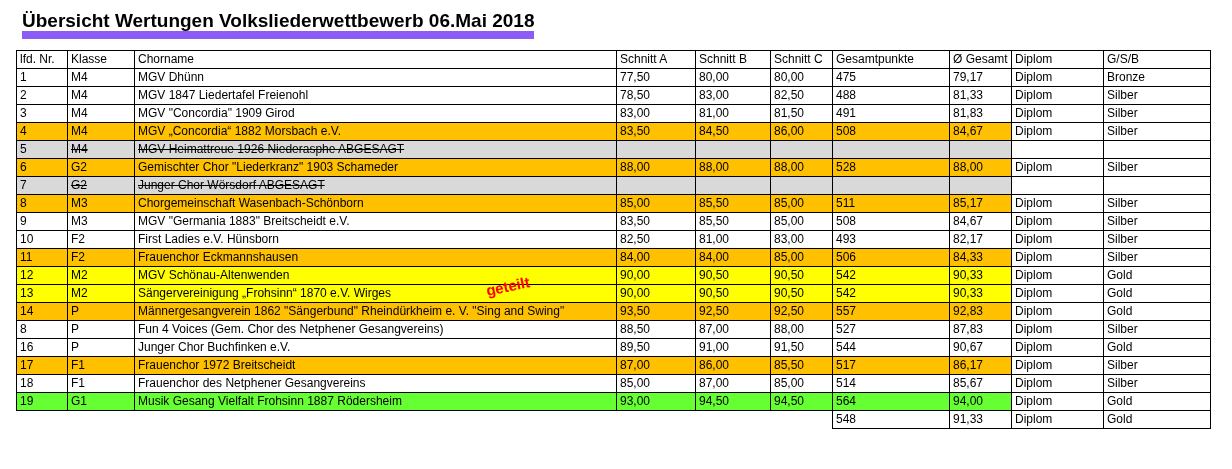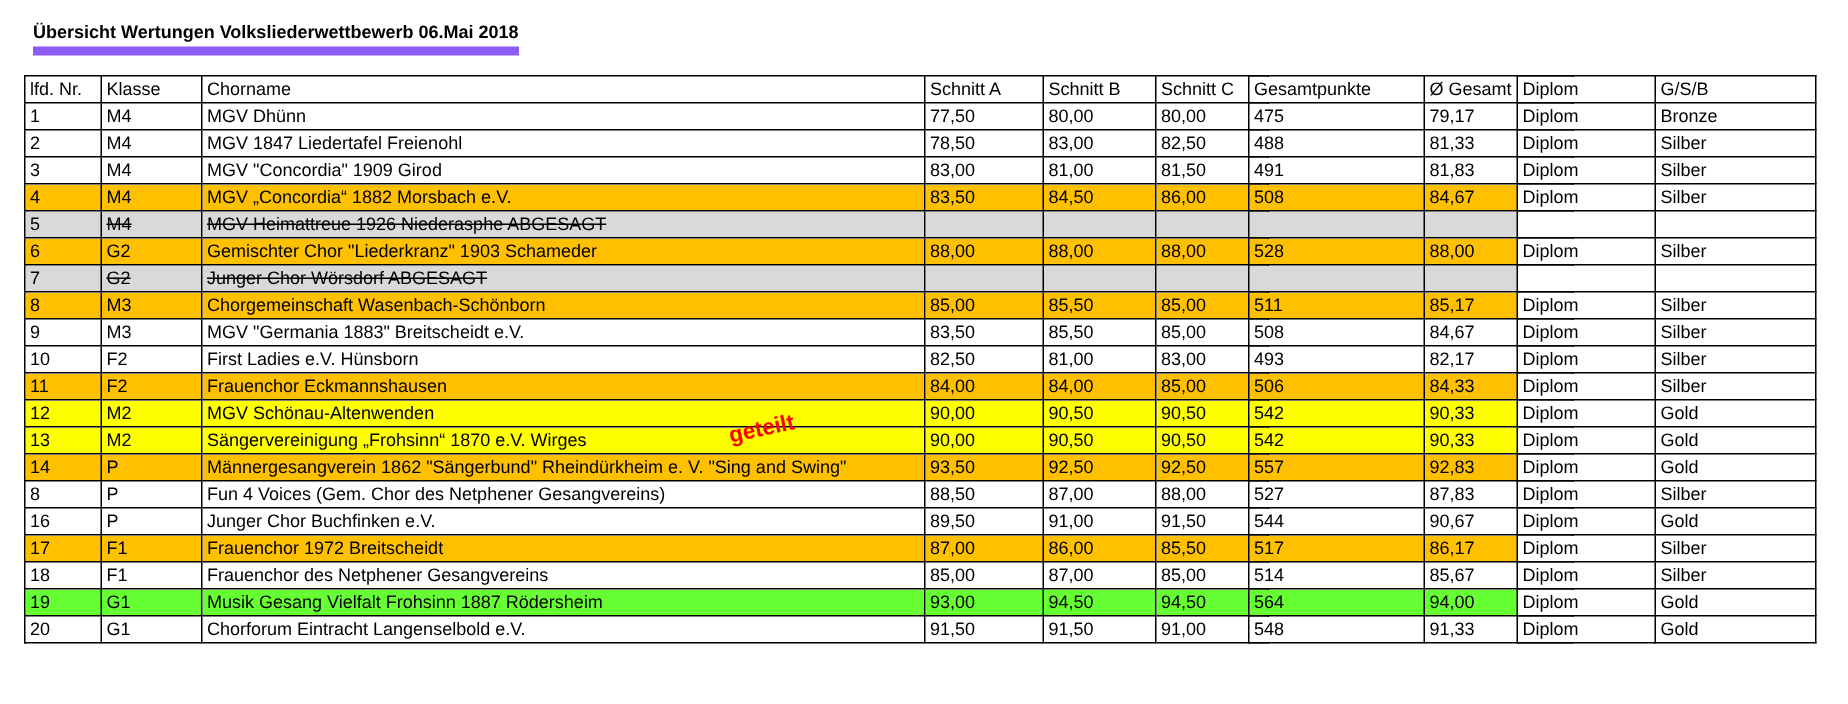--- a/index.html
+++ b/index.html
@@ -18,24 +18,24 @@
   #page {
     position: relative;
     width: 1232px;
     height: 469px;
   }
   
   #title {
     position: absolute;
     left: 22px;
     top: 12px;
-    font-size: 12px;
+    font-size: 19px;
     font-weight: bold;
     color: #000000;
-    border-bottom: 6px solid #8b5cf6;
+    border-bottom: 8px solid #8b5cf6;
     padding-bottom: 1px;
     line-height: 18px;
     white-space: nowrap;
   }
   
   .tblock {
     position: absolute;
     border-collapse: collapse;
     table-layout: fixed;
     font-size: 12px;
@@ -263,28 +263,20 @@
           <td class="c-sc num fill-white">85,00</td>
         </tr>
         <tr>
           <td class="c-lfd fill-green">19</td>
           <td class="c-kls fill-green">G1</td>
           <td class="c-chor fill-green">Musik Gesang Vielfalt Frohsinn 1887 Rödersheim</td>
           <td class="c-sa num fill-green">93,00</td>
           <td class="c-sb num fill-green">94,50</td>
           <td class="c-sc num fill-green">94,50</td>
         </tr>
-        <tr>
-          <td class="c-lfd fill-white">20</td>
-          <td class="c-kls fill-white">G1</td>
-          <td class="c-chor fill-white">Chorforum Eintracht Langenselbold e.V.</td>
-          <td class="c-sa num fill-white">91,50</td>
-          <td class="c-sb num fill-white">91,50</td>
-          <td class="c-sc num fill-white">91,00</td>
-        </tr>
       </tbody>
   </table>
 
   <table class="tblock" id="points-table">
     <thead>
       <tr>
         <th class="c-ges ctr">Gesamtpunkte</th>
         <th class="c-avg ctr">Ø Gesamt</th>
       </tr>
     </thead>

